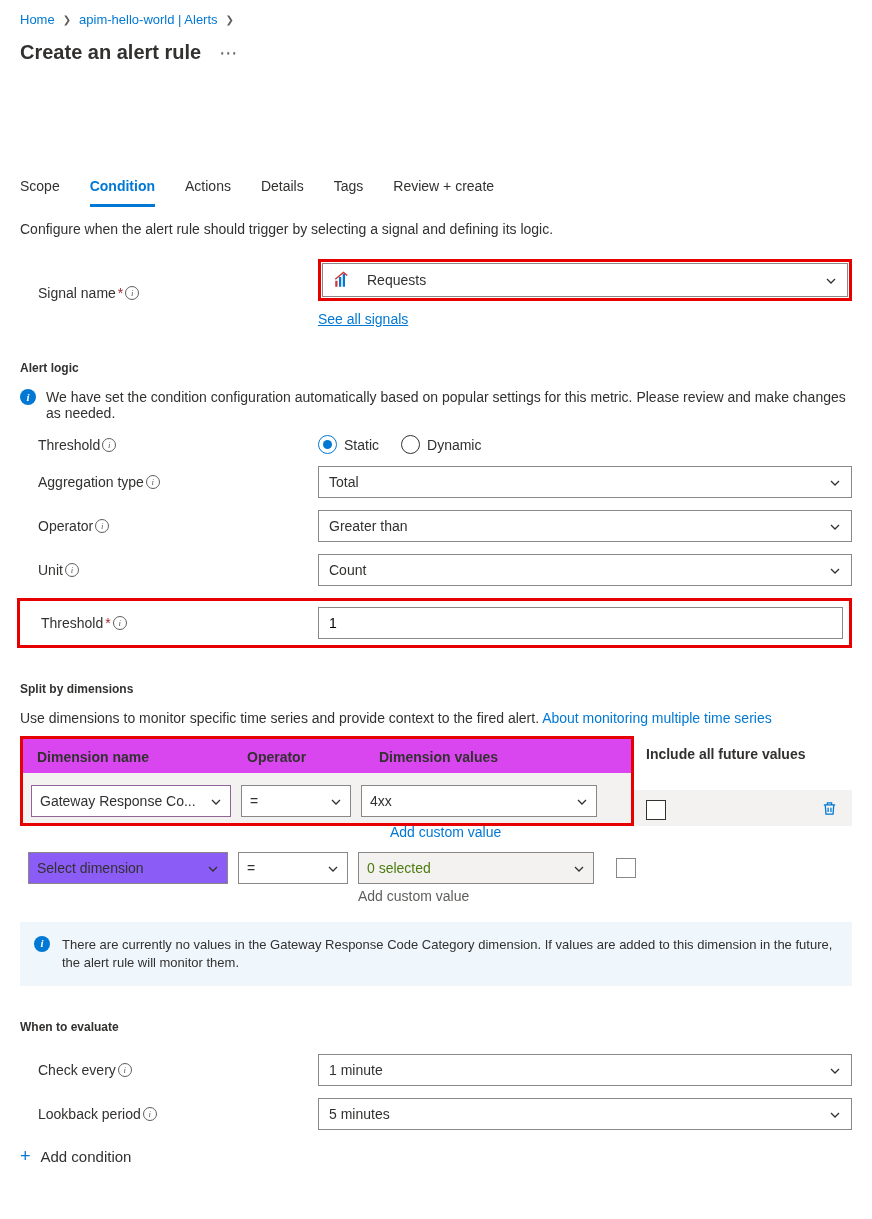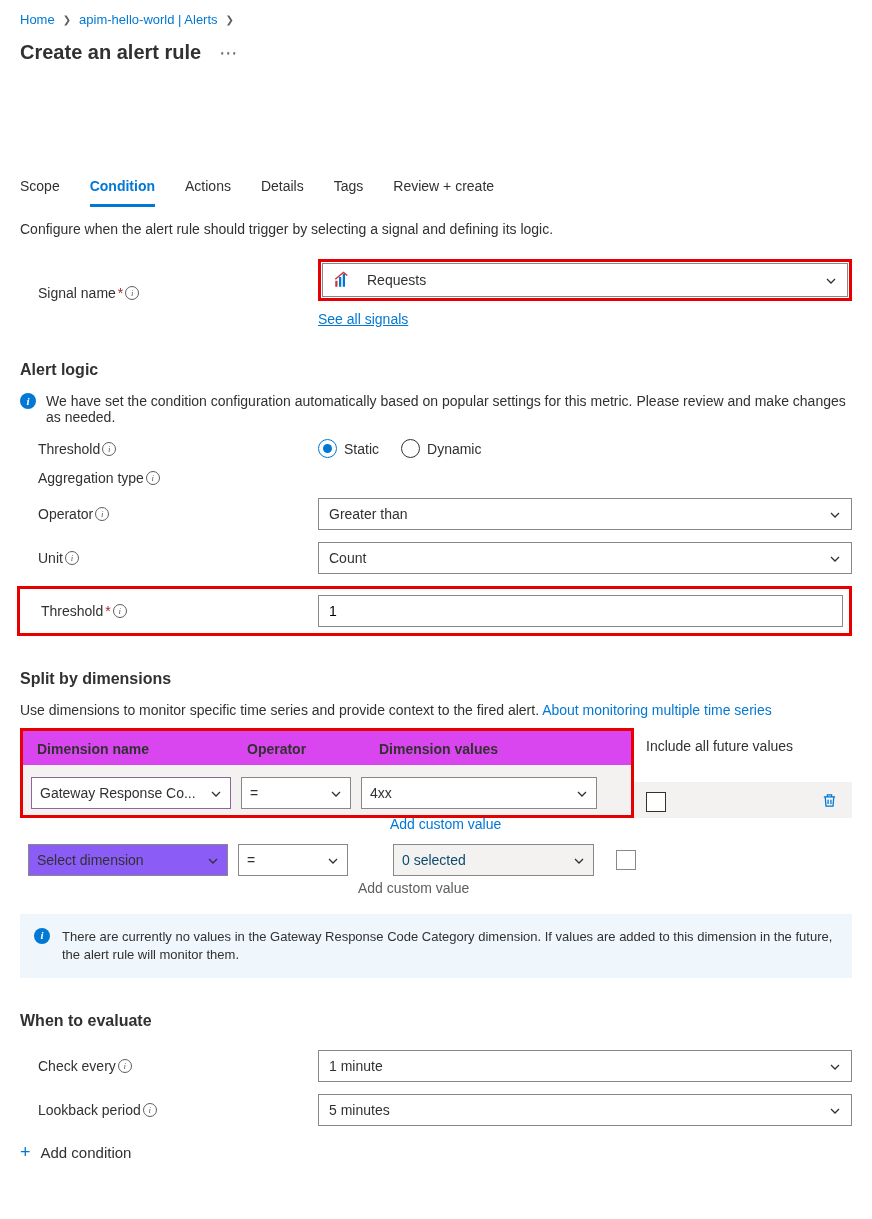--- a/index.html
+++ b/index.html
@@ -20,49 +20,49 @@
   .form-control-wrap { flex:1; }
   .req { color: #a4262c; }
   .info-circle { display:inline-flex; align-items:center; justify-content:center; width:14px; height:14px; border:1px solid #605e5c; border-radius:50%; font-size:9px; color:#605e5c; font-style: italic; font-family: Georgia, serif; }
   .select-box { display:flex; align-items:center; justify-content:space-between; width:100%; height:32px; border:1px solid #8a8886; background:#fff; padding:0 10px; cursor:pointer; }
   .select-box.static-height { height:34px; }
   .text-input { width:100%; height:32px; border:1px solid #8a8886; padding:0 10px; font-size:14px; }
   .chev { width:12px; height:12px; }
   .chev svg { width:100%; height:100%; }
   .sig-row-box { border:3px solid #e60000; padding:1px; }
   .seeall { margin: 10px 0 0 0; }
-  h2.section { font-size:16px; font-weight:600; margin-top:34px; margin-bottom:14px; }
+  h2.section { font-size:12px; font-weight:600; margin-top:34px; margin-bottom:14px; }
   .info-banner { display:flex; gap:10px; align-items:flex-start; padding:0 0 14px 0; }
   .info-icon-filled { flex-shrink:0; width:16px; height:16px; border-radius:50%; background:#0078d4; color:#fff; display:flex; align-items:center; justify-content:center; font-size:11px; font-weight:bold; font-style: italic; font-family: Georgia, serif; }
   .radio-group { display:flex; gap:22px; align-items:center; }
   .radio-item { display:flex; align-items:center; gap:7px; cursor:pointer; }
   .radio-outer { width:19px; height:19px; border-radius:50%; border:1.5px solid #323130; display:flex; align-items:center; justify-content:center; }
   .radio-outer.checked { border-color:#0078d4; }
   .radio-inner { width:9px; height:9px; border-radius:50%; background:#0078d4; }
   .threshold-row-hl { border:3px solid #e60000; padding:6px 3px 6px 0; display:flex; align-items:center; margin-left:-3px; margin-top:6px; margin-bottom:6px;}
   .dim-desc { margin-bottom: 10px; }
   .dim-table { border:3px solid #e60000; }
   .dim-wrapper { display:flex; }
   .dim-head { display:flex; padding:10px 14px 8px; font-weight:600; font-size:14px; background:#d946ef; }
   .col-name { width: 210px; }
   .col-op { width: 132px; }
   .col-val { width: 238px; }
-  .col-inc { padding-left: 12px; font-weight:400; flex:1; }
+  .col-inc { padding-left: 12px; font-weight:700; flex:1; }
   .dim-body-row { display:flex; align-items:flex-start; padding:12px 8px 6px; background:#f3f2f1; gap:10px; }
   .dim-sel-name { width:200px; border:1px solid #8f6497; background:#fff; height:32px; display:flex; align-items:center; justify-content:space-between; padding:0 8px; cursor:pointer; }
   .dim-sel-op { width:110px; border:1px solid #8a8886; background:#fff; height:32px; display:flex; align-items:center; justify-content:space-between; padding:0 8px; cursor:pointer; }
   .dim-sel-val { width:236px; }
   .dim-sel-val-box { border:1px solid #8a8886; background:#fff; height:32px; display:flex; align-items:center; justify-content:space-between; padding:0 8px; cursor:pointer;}
   .checkbox { width:20px; height:20px; border:1px solid #323130; background:#fff; cursor:pointer; }
   .delete-icon { color:#0078d4; cursor:pointer; margin-left:auto; padding-right:6px; }
   .add-custom { color:#0078d4; font-size:14px; margin-top:4px; cursor:pointer; }
   .add-custom.grey { color:#605e5c; }
   .second-row-wrap { display:flex; gap:10px; padding:12px 8px 6px; background:#fff; align-items:flex-start; }
   .dim-sel-grey { width:200px; border:1px solid #8a8886; background:#8b5cf6; height:32px; display:flex; align-items:center; justify-content:space-between; padding:0 8px; cursor:pointer; }
-  .placeholder-grey .dim-sel-val-box{ background:#f3f2f1; color:#0c4a6e;margin-left:35px;}
+  .placeholder-grey .dim-sel-val-box{ background:#f3f2f1; color:#4d7c0f;}
   .info-box-blue { background:#eff6fc; padding:14px 14px; margin-top:12px; display:flex; gap:12px; align-items:flex-start; font-size:13px; line-height:1.4; }
   .add-condition { display:flex; align-items:center; gap:10px; color:#323130; cursor:pointer; margin-top:16px; font-size:15px; }
   .plus { color:#0078d4; font-size:18px; font-weight:300; }
   .signal-icon { width:18px; height:18px; margin-right:8px; display:inline-flex; align-items: center; justify-content:center; }
   .signal-icon svg { width:100%; height:100%; }
   .trash-svg{ width:17px; height:17px; }
   h2#when-eval { margin-bottom: 20px; }
   .outer-row-extra{ display:flex; align-items:center; gap:10px; padding:10px 8px 6px 12px; background:#f3f2f1; }
   svg.chevd path{ stroke:#323130; stroke-width:1.3; fill:none; }
 </style>
@@ -147,20 +147,28 @@
       </div>
     </div>
   </div>
 </div>
 
 <div class="form-row">
   <div class="form-label">
     <span>Aggregation type</span>
     <span class="info-circle">i</span>
   </div>
+  <div class="form-control-wrap">
+    <div class="select-box">
+      <span>Total</span>
+      <span class="chev"><svg viewBox="0 0 12 12" class="chevd">
+            <path d="M2 4 L6 8 L10 4"></path>
+          </svg></span>
+    </div>
+  </div>
 </div>
 
 <div class="form-row">
   <div class="form-label">
     <span>Operator</span>
     <span class="info-circle">i</span>
   </div>
   <div class="form-control-wrap">
     <div class="select-box">
       <span>Greater than</span>

